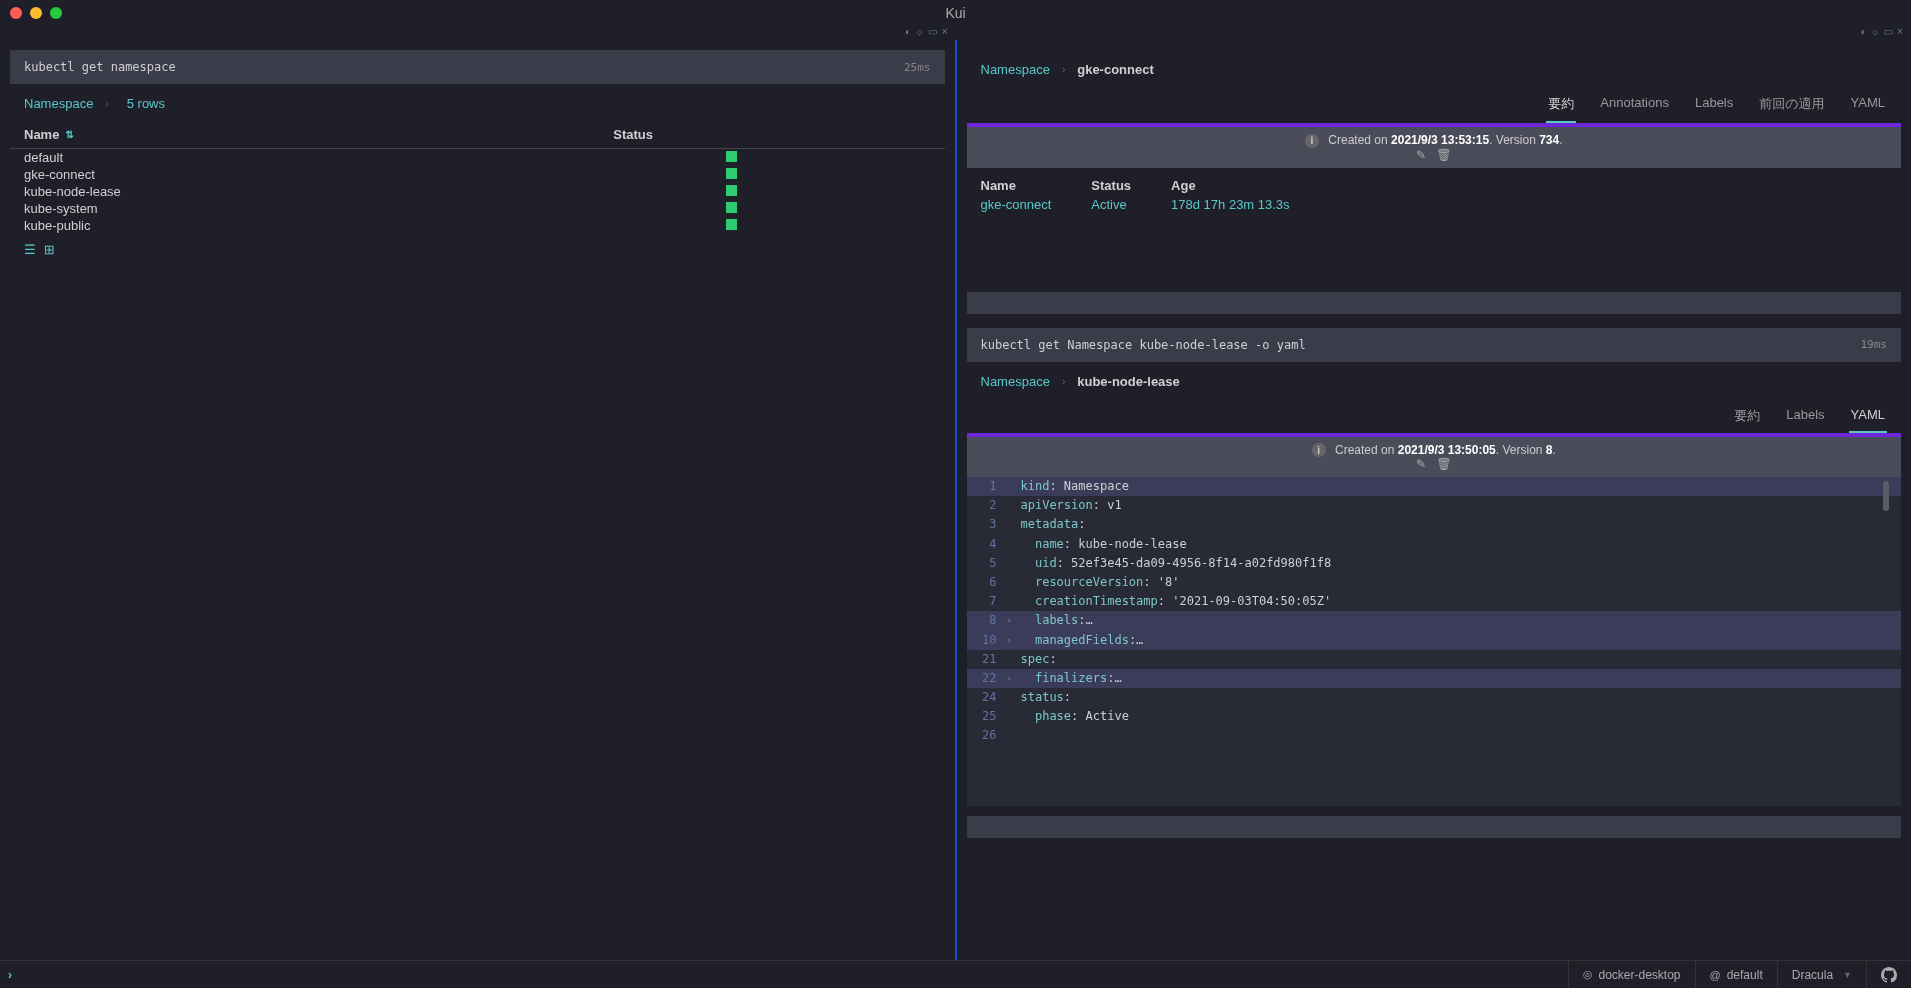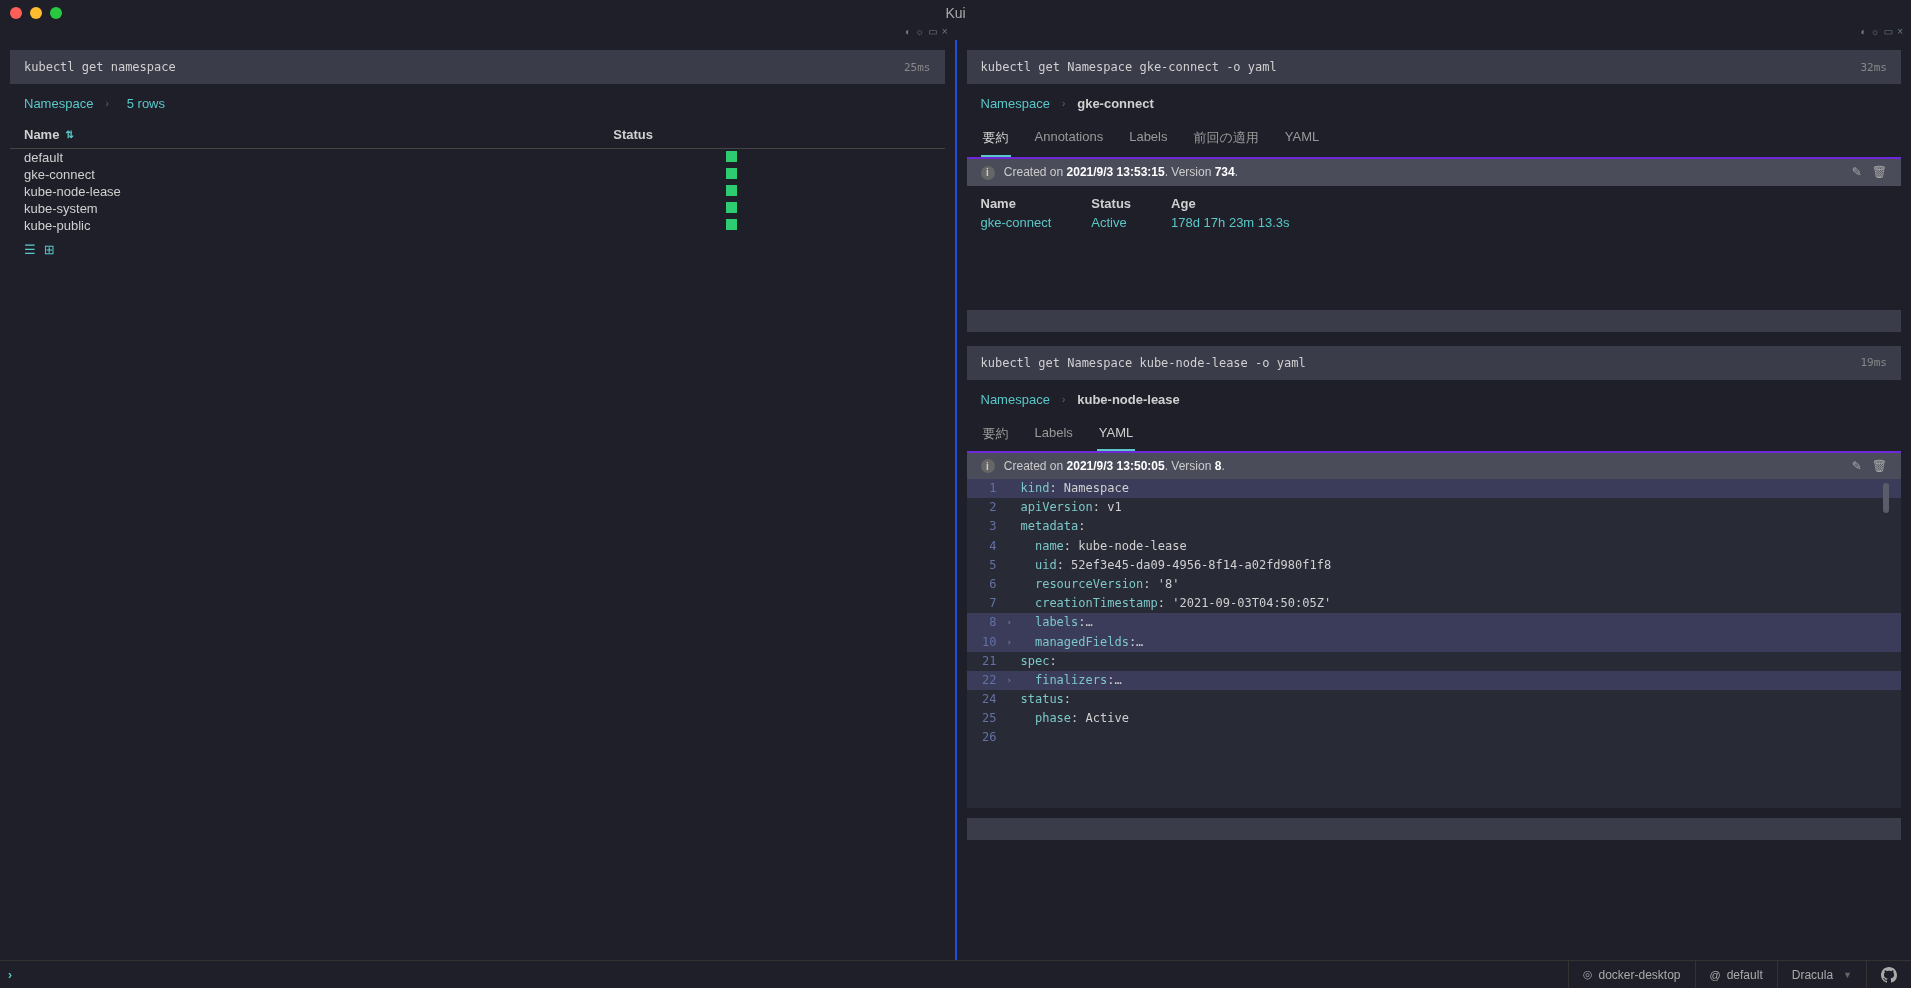--- a/index.html
+++ b/index.html
@@ -52,26 +52,26 @@
 .table-hdr { display: flex; padding: 6px 14px; border-bottom: 1px solid #444; font-size: 13px; font-weight: 600; }
 .col-name { flex: 0 0 65%; display: flex; align-items: center; gap: 6px; }
 .col-status { flex: 1; }
 .sort-icon { color: #5ac8c8; font-size: 10px; }
 .tbl-row { display: flex; padding: 1px 14px; font-size: 13px; align-items: center; }
 .tbl-row .cell-name { flex: 0 0 65%; }
 .tbl-row .cell-status { flex: 1; padding-left: 113px; }
 .status-sq { width: 11px; height: 11px; background: #2ecc71; display: inline-block; }
 .view-toggle { padding: 8px 14px; display: flex; gap: 8px; color: #5ac8c8; font-size: 13px; }
 .view-toggle span { cursor: pointer; }
-.tabs-nav { display: flex; gap: 22px; padding: 0 14px; border-bottom: 2px solid #6d28d9; font-size: 13px; }
+.tabs-nav { display: flex; gap: 22px; padding: 0 14px; border-bottom: 4px solid #6d28d9; font-size: 13px; justify-content: flex-end; }
 .tabs-nav .tab { padding: 8px 2px; cursor: pointer; color: #999; }
 .tabs-nav .tab.active { border-bottom: 2px solid #5ac8c8; color: #d0d0d0; }
 .info-bar {
   background: #4a4c5a; padding: 6px 14px; font-size: 12px; color: #ccc;
-  display: flex; justify-content: space-between; align-items: center;
+  display: flex; justify-content: space-between; align-items: center; flex-direction: column;
 }
 .info-bar .icons { display: flex; gap: 10px; color: #aaa; }
 .info-bar .info-icon { background: #666; width: 14px; height: 14px; border-radius: 50%; display: inline-flex; align-items: center; justify-content: center; font-size: 10px; margin-right: 6px; font-weight: bold; }
 .info-bar strong { color: #fff; }
 .data-row { display: flex; padding: 10px 14px; font-size: 13px; gap: 40px; }
 .data-col { flex: 0 0 auto; }
 .data-col .label { color: #d0d0d0; font-weight: 600; margin-bottom: 4px; font-size: 13px; }
 .data-col .val { color: #5ac8c8; }
 .input-strip { background: #3a3c4a; height: 22px; margin: 10px 0 0; }
 .yaml-body { background: #282a36; }
@@ -165,24 +165,20 @@
       <div class="view-toggle">
         <span>☰</span>
         <span>⊞</span>
       </div>
     </div>
   </div>
 
   <div class="pane">
 
     <div class="block">
-      <div class="cmd-header">
-        <span class="cmd">kubectl get Namespace gke-connect -o yaml</span>
-        <span class="timing">32ms</span>
-      </div>
       <div class="breadcrumb">
         <span class="link">Namespace</span>
         <span class="chev">›</span>
         <span class="current">gke-connect</span>
       </div>
       <div class="tabs-nav" id="tabs1">
           <span class="tab active">要約</span>
           <span class="tab">Annotations</span>
           <span class="tab">Labels</span>
           <span class="tab">前回の適用</span>

